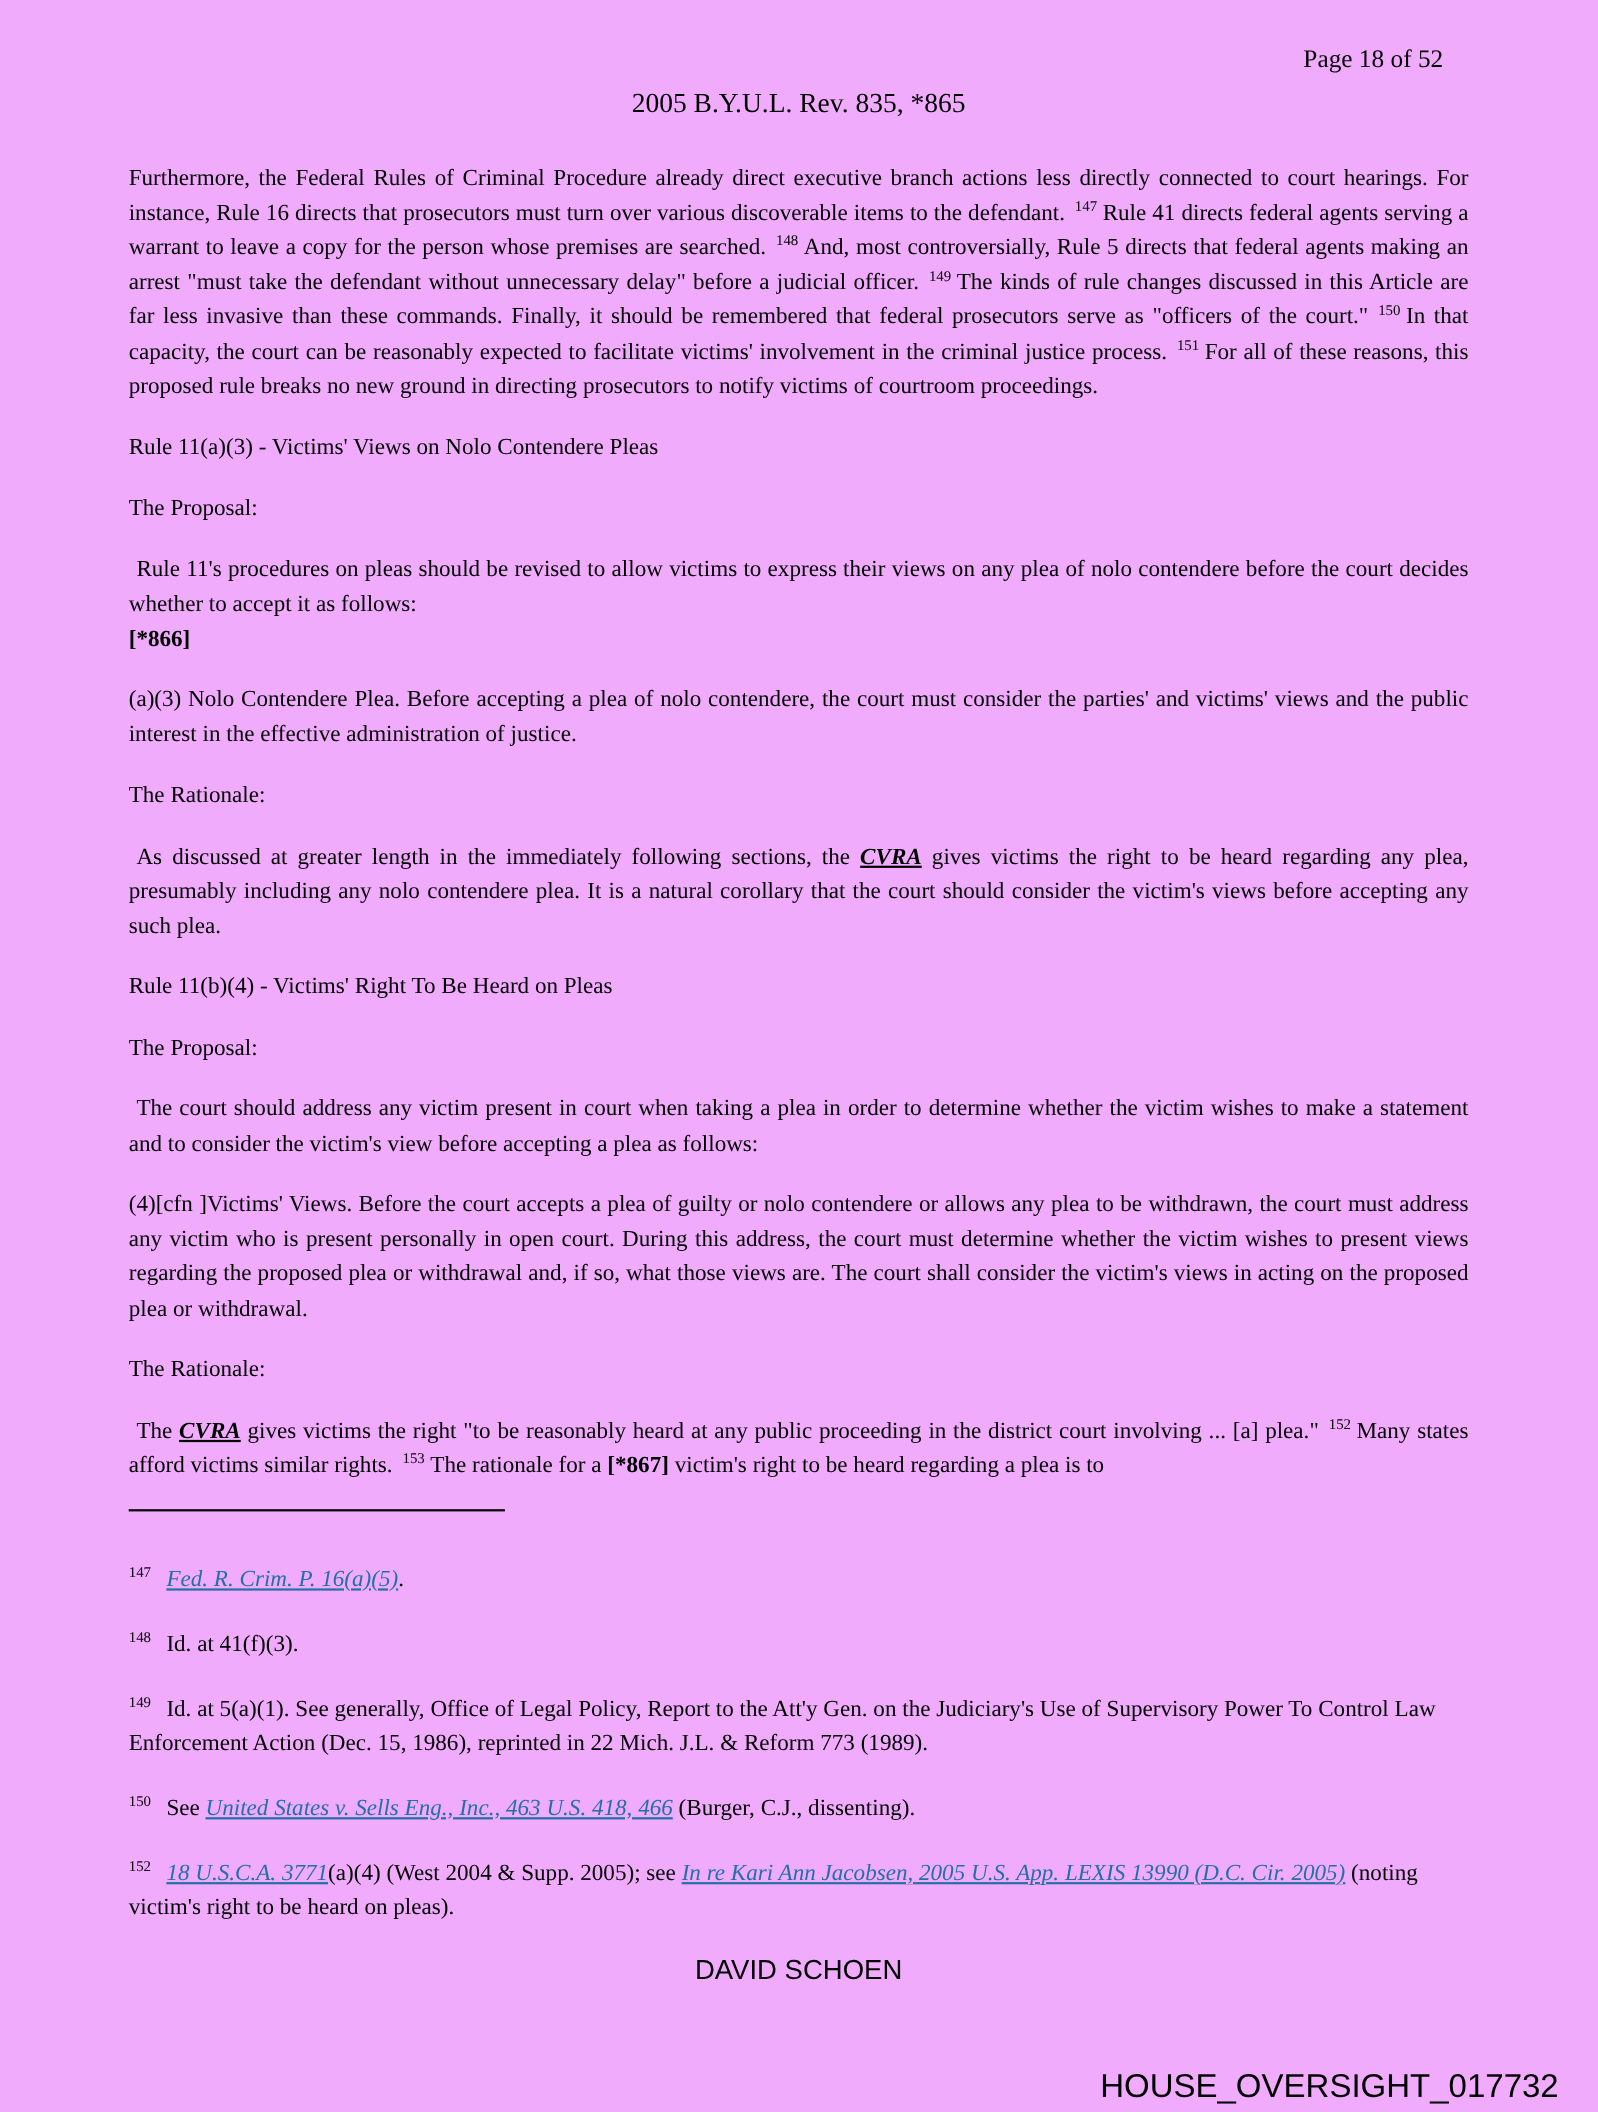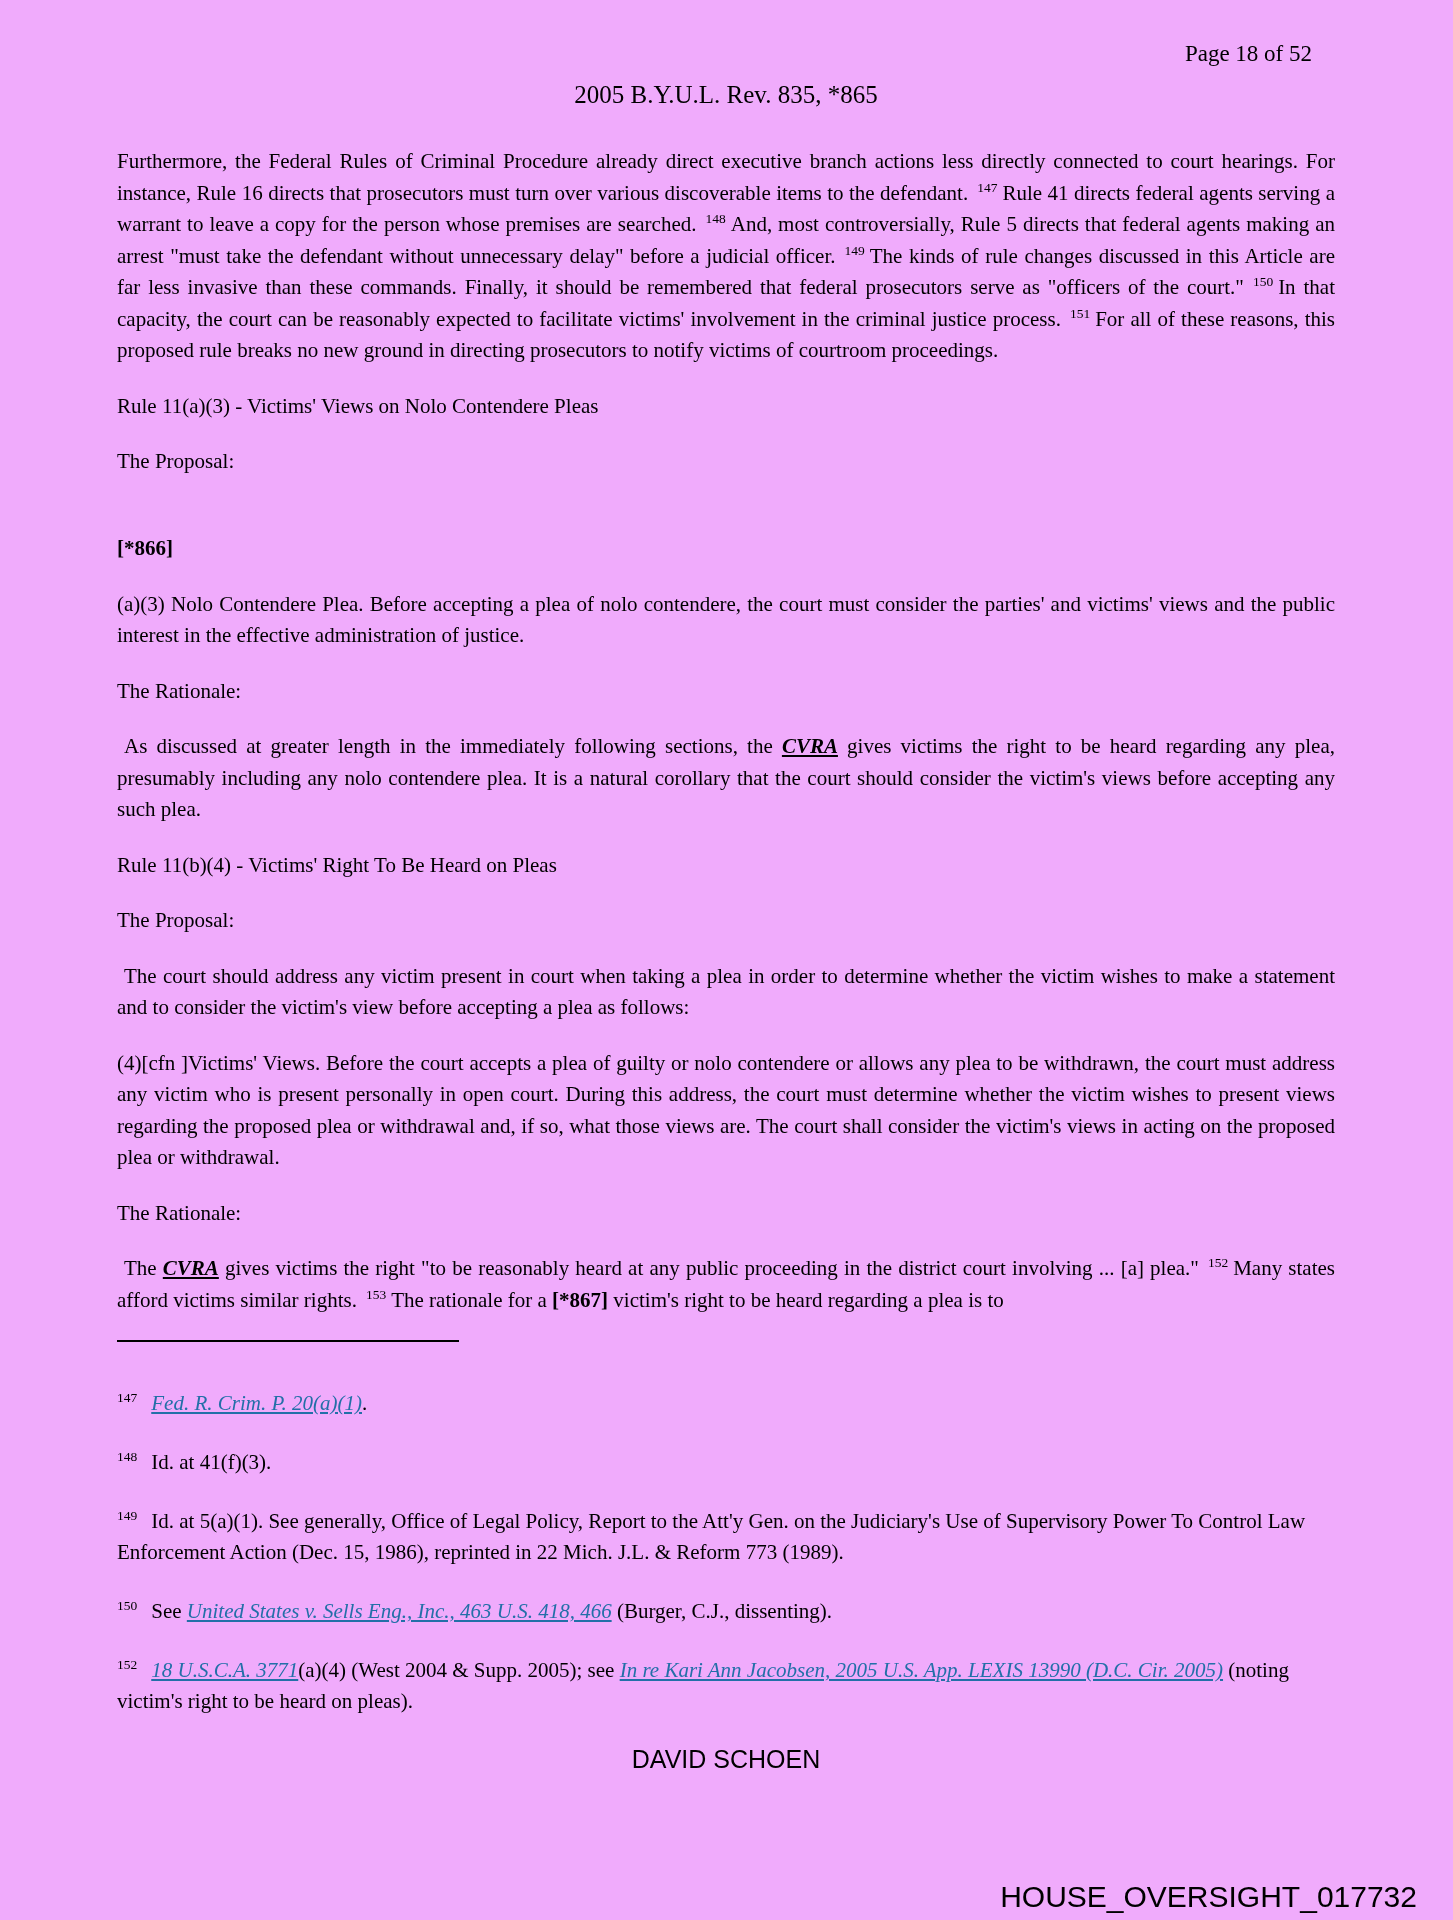--- a/index.html
+++ b/index.html
@@ -96,36 +96,36 @@
   <div class="content">
 
     <div class="page-info">Page 18 of 52</div>
 
     <div class="citation">2005 B.Y.U.L. Rev. 835, *865</div>
 
     <div class="body-block" id="body-paragraphs">
         <p class="body"><span>Furthermore, the Federal Rules of Criminal Procedure already direct executive branch actions less directly connected to court hearings. For instance, Rule 16 directs that prosecutors must turn over various discoverable items to the defendant.</span><span class="sup">147</span><span>Rule 41 directs federal agents serving a warrant to leave a copy for the person whose premises are searched.</span><span class="sup">148</span><span>And, most controversially, Rule 5 directs that federal agents making an arrest "must take the defendant without unnecessary delay" before a judicial officer.</span><span class="sup">149</span><span>The kinds of rule changes discussed in this Article are far less invasive than these commands. Finally, it should be remembered that federal prosecutors serve as "officers of the court."</span><span class="sup">150</span><span>In that capacity, the court can be reasonably expected to facilitate victims' involvement in the criminal justice process.</span><span class="sup">151</span><span>For all of these reasons, this proposed rule breaks no new ground in directing prosecutors to notify victims of courtroom proceedings.</span></p>
         <p class="heading"><span>Rule 11(a)(3) - Victims' Views on Nolo Contendere Pleas</span></p>
         <p class="heading"><span>The Proposal:</span></p>
-        <p class="body indent"><br><span class="bold">[*866]</span></p>
+        <p class="body indent"><span>Rule 11's procedures on pleas should be revised to allow victims to express their views on any plea of nolo contendere before the court decides whether to accept it as follows:</span><br><span class="bold">[*866]</span></p>
         <p class="body"><span>(a)(3) Nolo Contendere Plea. Before accepting a plea of nolo contendere, the court must consider the parties' and victims' views and the public interest in the effective administration of justice.</span></p>
         <p class="heading"><span>The Rationale:</span></p>
         <p class="body indent"><span>As discussed at greater length in the immediately following sections, the </span><span class="cvra">CVRA</span><span> gives victims the right to be heard regarding any plea, presumably including any nolo contendere plea. It is a natural corollary that the court should consider the victim's views before accepting any such plea.</span></p>
         <p class="heading"><span>Rule 11(b)(4) - Victims' Right To Be Heard on Pleas</span></p>
         <p class="heading"><span>The Proposal:</span></p>
         <p class="body indent"><span>The court should address any victim present in court when taking a plea in order to determine whether the victim wishes to make a statement and to consider the victim's view before accepting a plea as follows:</span></p>
         <p class="body"><span>(4)[cfn ]Victims' Views. Before the court accepts a plea of guilty or nolo contendere or allows any plea to be withdrawn, the court must address any victim who is present personally in open court. During this address, the court must determine whether the victim wishes to present views regarding the proposed plea or withdrawal and, if so, what those views are. The court shall consider the victim's views in acting on the proposed plea or withdrawal.</span></p>
         <p class="heading"><span>The Rationale:</span></p>
         <p class="body indent"><span>The </span><span class="cvra">CVRA</span><span> gives victims the right "to be reasonably heard at any public proceeding in the district court involving ... [a] plea."</span><span class="sup">152</span><span>Many states afford victims similar rights.</span><span class="sup">153</span><span>The rationale for a </span><span class="bold">[*867]</span><span> victim's right to be heard regarding a plea is to</span></p>
       </div>
 
     <hr class="fn-sep">
 
     <div class="footnotes" id="footnotes-list">
-        <div class="fn"><span class="fn-num">147</span><a class="doc-link" href="#">Fed. R. Crim. P. 20(a)(1)</a><span>.</span></div>
+        <div class="fn"><span class="fn-num">147</span><a class="doc-link" href="#">Fed. R. Crim. P. 16(a)(5)</a><span>.</span></div>
         <div class="fn"><span class="fn-num">148</span><span>Id. at 41(f)(3).</span></div>
         <div class="fn"><span class="fn-num">149</span><span>Id. at 5(a)(1). See generally, Office of Legal Policy, Report to the Att'y Gen. on the Judiciary's Use of Supervisory Power To Control Law Enforcement Action (Dec. 15, 1986), reprinted in 22 Mich. J.L. &amp; Reform 773 (1989).</span></div>
         <div class="fn"><span class="fn-num">150</span><span>See </span><a class="doc-link" href="#">United States v. Sells Eng., Inc., 463 U.S. 418, 466</a><span> (Burger, C.J., dissenting).</span></div>
         <div class="fn"><span class="fn-num">152</span><a class="doc-link" href="#">18 U.S.C.A. 3771</a><span>(a)(4) (West 2004 &amp; Supp. 2005); see </span><a class="doc-link" href="#">In re Kari Ann Jacobsen, 2005 U.S. App. LEXIS 13990 (D.C. Cir. 2005)</a><span> (noting victim's right to be heard on pleas).</span></div>
       </div>
 
     <div class="footer-name">DAVID SCHOEN</div>
   </div>
 
   <div class="bates">HOUSE_OVERSIGHT_017732</div>

